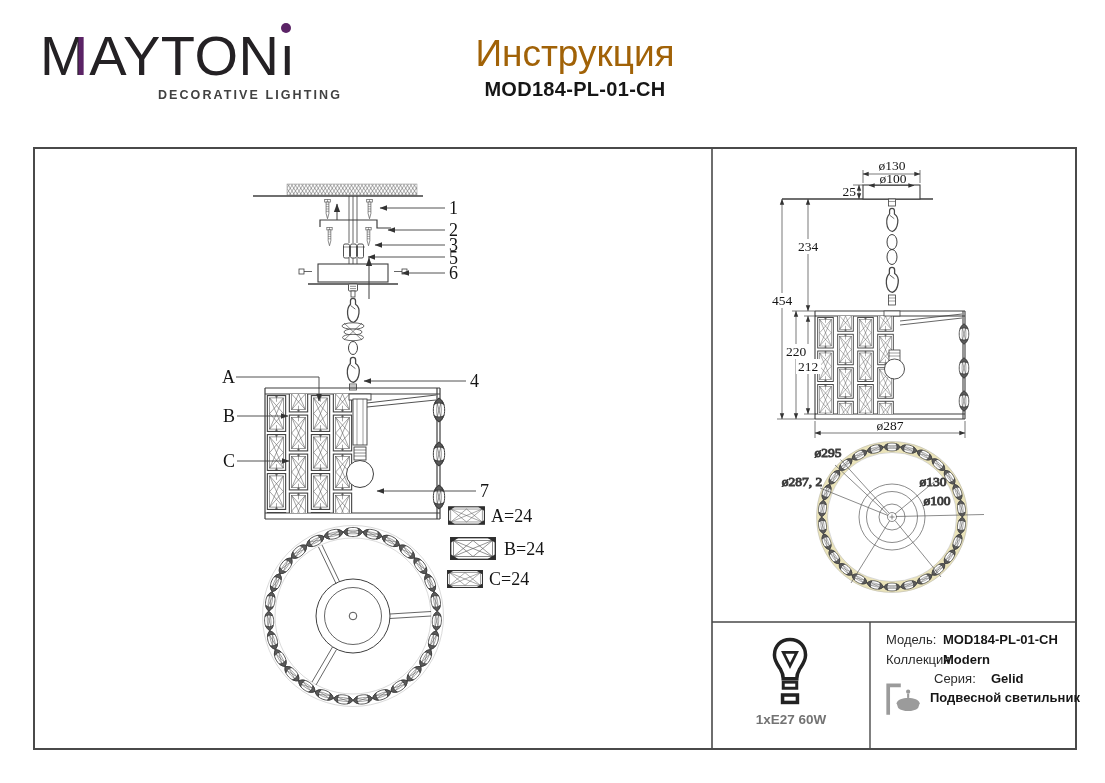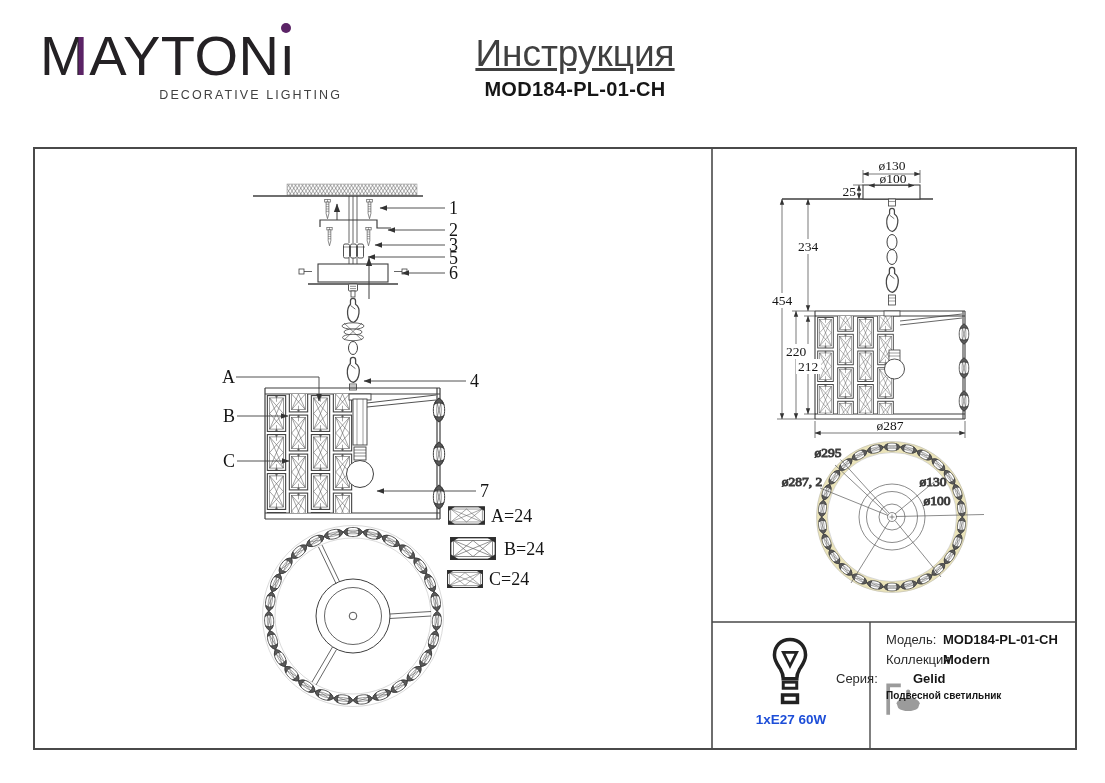--- a/index.html
+++ b/index.html
@@ -5,43 +5,43 @@
   html,body{margin:0;padding:0;background:#fff;}
   body{width:1105px;height:783px;position:relative;overflow:hidden;
        font-family:"Liberation Sans","DejaVu Sans",sans-serif;color:#1c1c1c;}
 
   
   .logo{position:absolute;left:40px;top:28px;width:302px;}
   .brand{font-weight:normal;font-size:56px;line-height:1;letter-spacing:.5px;color:#242124;white-space:nowrap;}
   .brand .seg2{color:var(--accent);margin-left:-14px;}
   .brand .seg4{position:relative;display:inline-block;}
   .brand .seg4 .dot{position:absolute;left:2px;top:-5px;width:10px;height:10px;border-radius:50%;background:var(--accent);}
-  .tagline{margin-top:4px;text-align:right;font-size:12.5px;letter-spacing:2.1px;color:#414141;font-weight:normal;white-space:nowrap;}
+  .tagline{margin-top:4px;text-align:right;font-size:12.5px;letter-spacing:2.1px;color:#414141;font-weight:bold;white-space:nowrap;}
 
   .titleblock{position:absolute;left:425px;top:33px;width:300px;text-align:center;}
-  .doc-title{font-size:37px;color:#404040;text-decoration:underline;}
+  .doc-title{font-size:37px;color:#a16207;}
   .doc-sub{font-size:20px;font-weight:bold;color:#161616;margin-top:3px;letter-spacing:.3px;}
 
   
   .sheet-svg{position:absolute;left:33px;top:147px;}
 
   svg text{font-family:"Liberation Serif","DejaVu Serif",serif;fill:#151515;}
   .lbl{font-size:18px;}
   .dim{font-size:13.5px;}
 
   
   .spec-lamp-text{position:absolute;left:731px;top:712px;width:120px;text-align:center;
-                  font-size:13.5px;font-weight:bold;color:#1d4ed8;}
+                  font-size:13.5px;font-weight:bold;color:#737373;}
   .spec-row{position:absolute;display:flex;font-size:13px;color:#2b2b2b;white-space:nowrap;align-items:flex-end;}
   .spec-row .sl{width:57px;flex:0 0 auto;}
   .spec-row .sv{font-weight:bold;color:#161616;}
   .row-model{left:886px;top:632px;}
   .row-coll{left:886px;top:652px;}
-  .row-series{left:836px;top:671px;gap:20px;}
-  .type-text{position:absolute;left:886px;top:690px;font-size:10px;font-weight:bold;color:#161616;white-space:nowrap;}
+  .row-series{left:934px;top:671px;}
+  .type-text{position:absolute;left:930px;top:690px;font-size:13px;font-weight:bold;color:#161616;white-space:nowrap;}
   .pendant-ico{position:absolute;left:884px;top:682px;}
   .bulb-ico{position:absolute;left:767px;top:636px;}
 </style>
 </head>
 <body>
 
 <div class="logo">
   <div class="brand"><span class="seg1">M</span><span class="seg2">I</span><span class="seg3">AYTON</span><span class="seg4"><span>ı</span><span class="dot"></span></span></div>
   <div class="tagline">DECORATIVE LIGHTING</div>
 </div>

